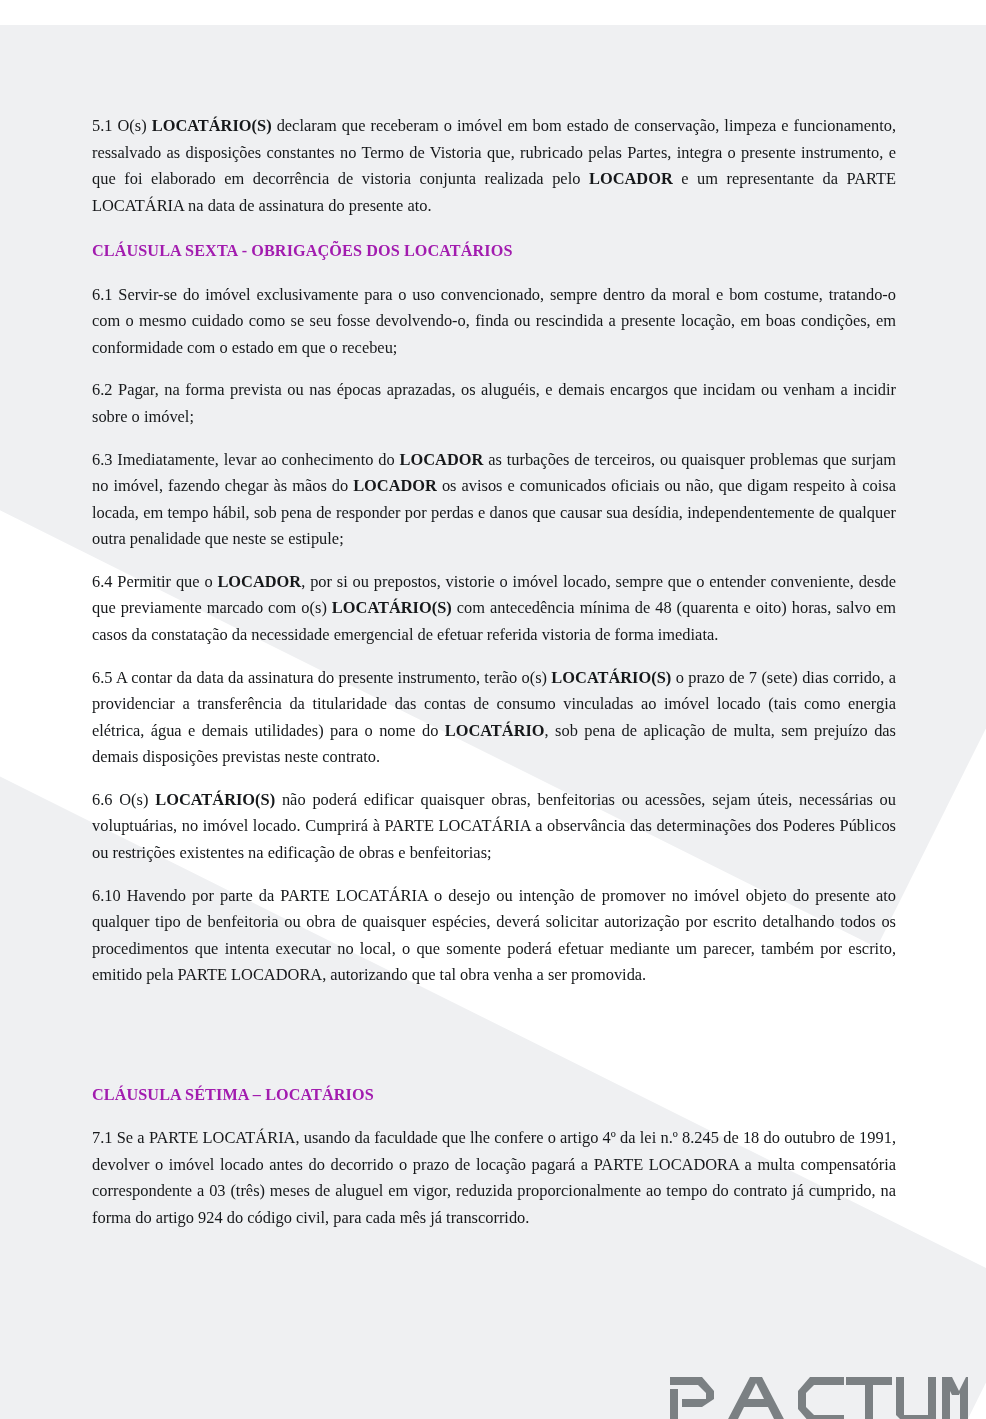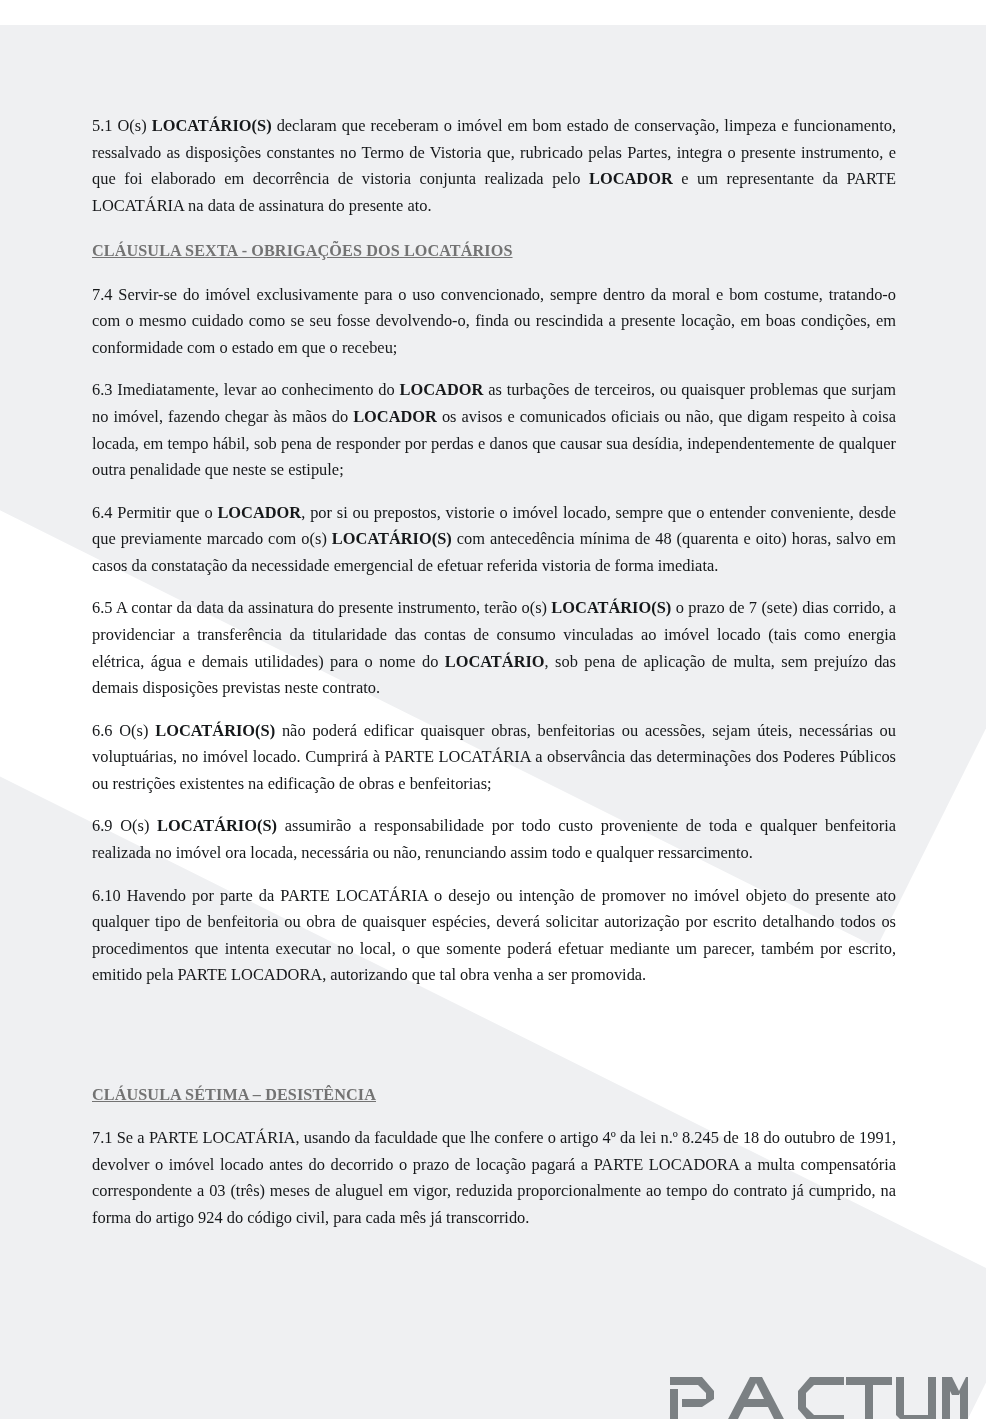--- a/index.html
+++ b/index.html
@@ -70,24 +70,23 @@
     text-justify: inter-word;
     hyphens: none;
   }
   p.para:last-child { margin-bottom: 0; }
 
   h2.clause {
     margin: 20px 0 18px 0;
     font-size: 16.2px;
     line-height: 1.5;
     font-weight: bold;
-    color: #737373;
+    color: #a21caf;
     text-align: left;
     letter-spacing: 0.1px;
-    text-decoration: underline;
   }
   .spacer-lg { height: 58px; }
 
   b, strong { font-weight: bold; }
 
   
   .logo-wrap {
     position: absolute;
     z-index: 3;
     left: 668px;
@@ -106,31 +105,31 @@
     <div class="band band-top-right"></div>
     <div class="band band-bottom-left"></div>
   </div>
 
   <div class="content">
 
     <p class="para">5.1 O(s) <b>LOCATÁRIO(S)</b> declaram que receberam o imóvel em bom estado de conservação, limpeza e funcionamento, ressalvado as disposições constantes no Termo de Vistoria que, rubricado pelas Partes, integra o presente instrumento, e que foi elaborado em decorrência de vistoria conjunta realizada pelo <b>LOCADOR</b> e um representante da PARTE LOCATÁRIA na data de assinatura do presente ato.</p>
 
     <h2 class="clause">CLÁUSULA SEXTA - OBRIGAÇÕES DOS LOCATÁRIOS</h2>
 
-    <p class="para">7.4 Servir-se do imóvel exclusivamente para o uso convencionado, sempre dentro da moral e bom costume, tratando-o com o mesmo cuidado como se seu fosse devolvendo-o, finda ou rescindida a presente locação, em boas condições, em conformidade com o estado em que o recebeu;</p>
+    <p class="para">6.1 Servir-se do imóvel exclusivamente para o uso convencionado, sempre dentro da moral e bom costume, tratando-o com o mesmo cuidado como se seu fosse devolvendo-o, finda ou rescindida a presente locação, em boas condições, em conformidade com o estado em que o recebeu;</p>
+    <p class="para">6.2 Pagar, na forma prevista ou nas épocas aprazadas, os aluguéis, e demais encargos que incidam ou venham a incidir sobre o imóvel;</p>
     <p class="para">6.3 Imediatamente, levar ao conhecimento do <b>LOCADOR</b> as turbações de terceiros, ou quaisquer problemas que surjam no imóvel, fazendo chegar às mãos do <b>LOCADOR</b> os avisos e comunicados oficiais ou não, que digam respeito à coisa locada, em tempo hábil, sob pena de responder por perdas e danos que causar sua desídia, independentemente de qualquer outra penalidade que neste se estipule;</p>
     <p class="para">6.4 Permitir que o <b>LOCADOR</b>, por si ou prepostos, vistorie o imóvel locado, sempre que o entender conveniente, desde que previamente marcado com o(s) <b>LOCATÁRIO(S)</b> com antecedência mínima de 48 (quarenta e oito) horas, salvo em casos da constatação da necessidade emergencial de efetuar referida vistoria de forma imediata.</p>
     <p class="para">6.5 A contar da data da assinatura do presente instrumento, terão o(s) <b>LOCATÁRIO(S)</b> o prazo de 7 (sete) dias corrido, a providenciar a transferência da titularidade das contas de consumo vinculadas ao imóvel locado (tais como energia elétrica, água e demais utilidades) para o nome do <b>LOCATÁRIO</b>, sob pena de aplicação de multa, sem prejuízo das demais disposições previstas neste contrato.</p>
     <p class="para">6.6 O(s) <b>LOCATÁRIO(S)</b> não poderá edificar quaisquer obras, benfeitorias ou acessões, sejam úteis, necessárias ou voluptuárias, no imóvel locado. Cumprirá à PARTE LOCATÁRIA a observância das determinações dos Poderes Públicos ou restrições existentes na edificação de obras e benfeitorias;</p>
-    <p class="para">6.9 O(s) <b>LOCATÁRIO(S)</b> assumirão a responsabilidade por todo custo proveniente de toda e qualquer benfeitoria realizada no imóvel ora locada, necessária ou não, renunciando assim todo e qualquer ressarcimento.</p>
     <p class="para">6.10 Havendo por parte da PARTE LOCATÁRIA o desejo ou intenção de promover no imóvel objeto do presente ato qualquer tipo de benfeitoria ou obra de quaisquer espécies, deverá solicitar autorização por escrito detalhando todos os procedimentos que intenta executar no local, o que somente poderá efetuar mediante um parecer, também por escrito, emitido pela PARTE LOCADORA, autorizando que tal obra venha a ser promovida.</p>
 
     <div class="spacer-lg"></div>
 
-    <h2 class="clause">CLÁUSULA SÉTIMA – DESISTÊNCIA</h2>
+    <h2 class="clause">CLÁUSULA SÉTIMA – LOCATÁRIOS</h2>
 
     <p class="para">7.1 Se a PARTE LOCATÁRIA, usando da faculdade que lhe confere o artigo 4º da lei n.º 8.245 de 18 do outubro de 1991, devolver o imóvel locado antes do decorrido o prazo de locação pagará a PARTE LOCADORA a multa compensatória correspondente a 03 (três) meses de aluguel em vigor, reduzida proporcionalmente ao tempo do contrato já cumprido, na forma do artigo 924 do código civil, para cada mês já transcorrido.</p>
 
   </div>
 
   <div class="logo-wrap">
     <svg class="logo-svg" viewBox="0 0 300 62" aria-hidden="true">
       <g id="logo-glyphs" fill="#7b8083">
 
         <path d="M2 8 H34 L46 22 L46 30 L34 38 L14 38 L14 30 L38 30 L38 24 L30 16 L2 16 Z M2 20 H10 V54 H2 Z"></path>

